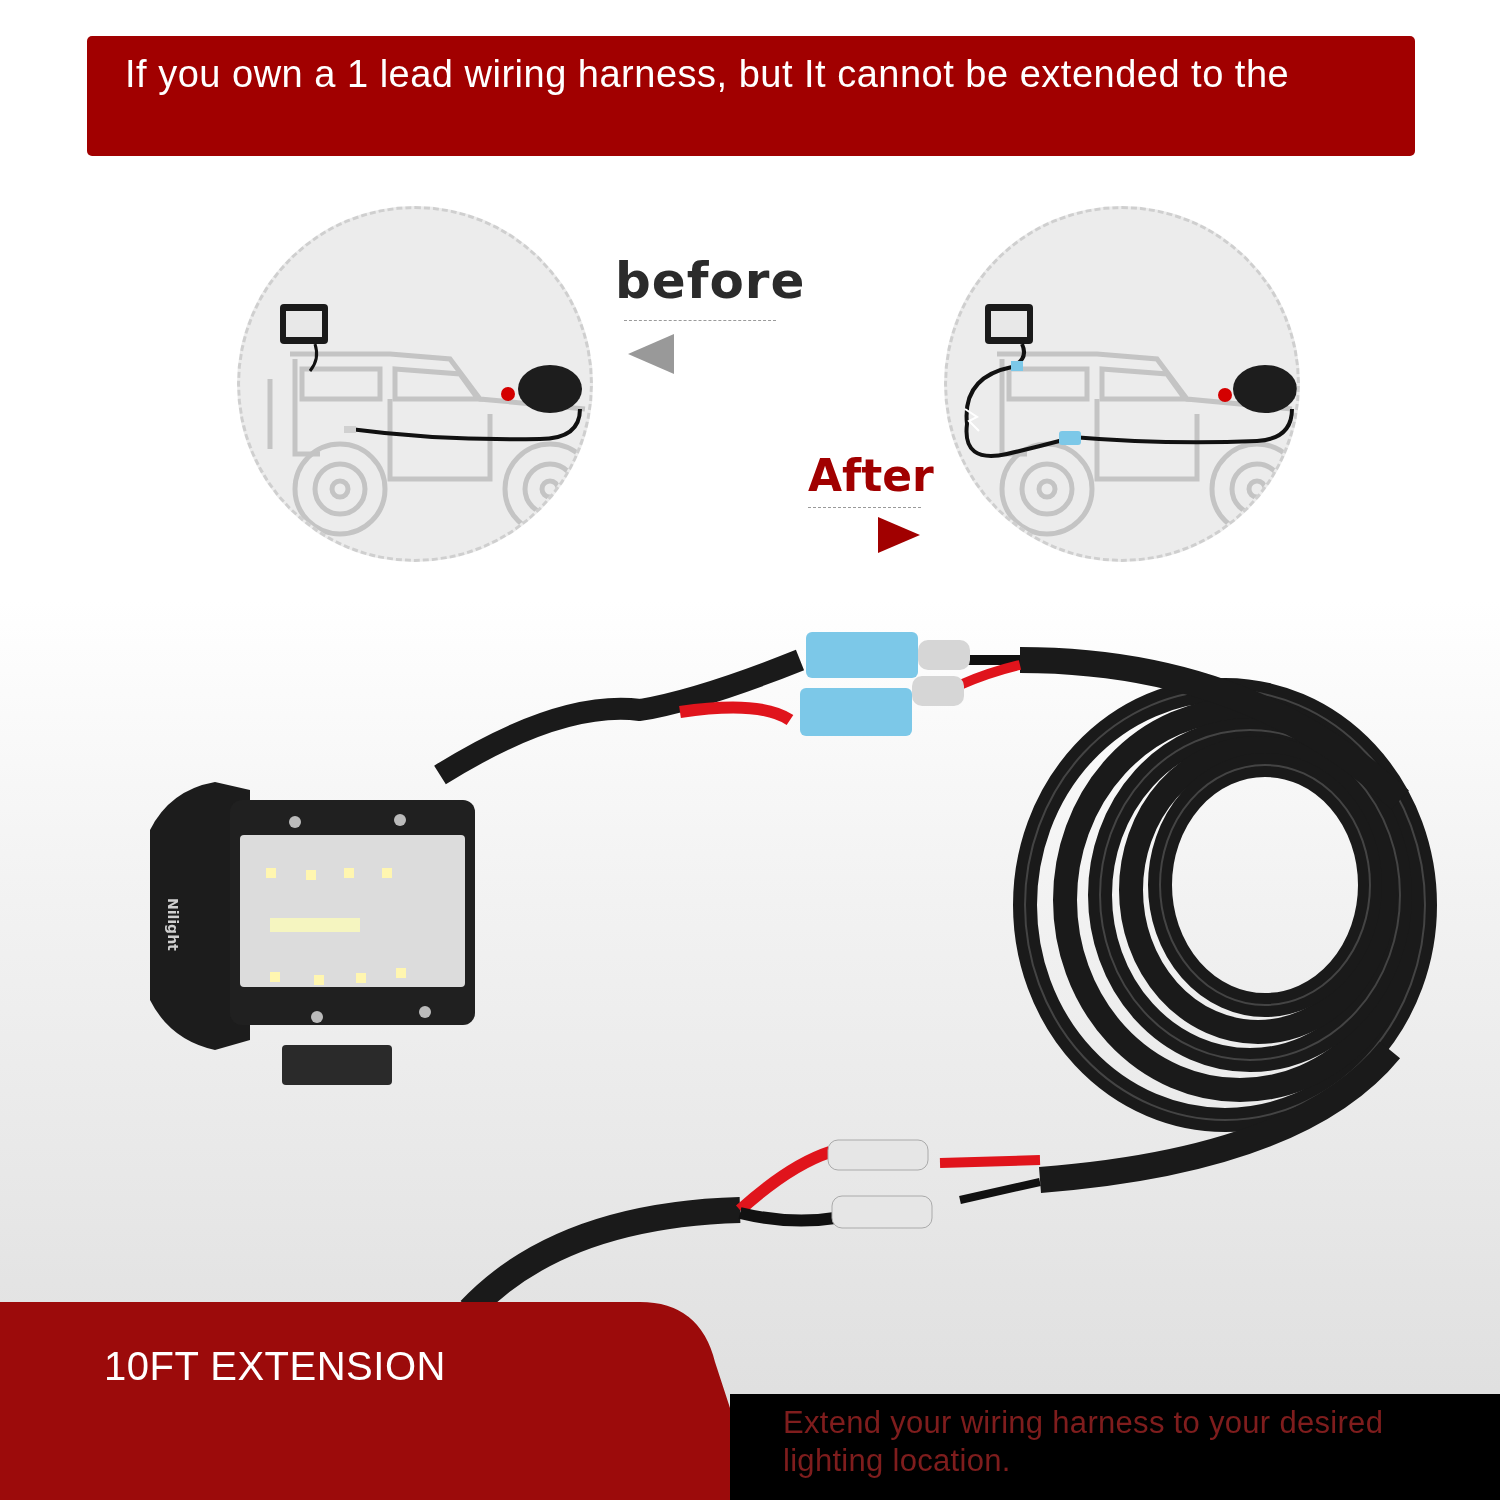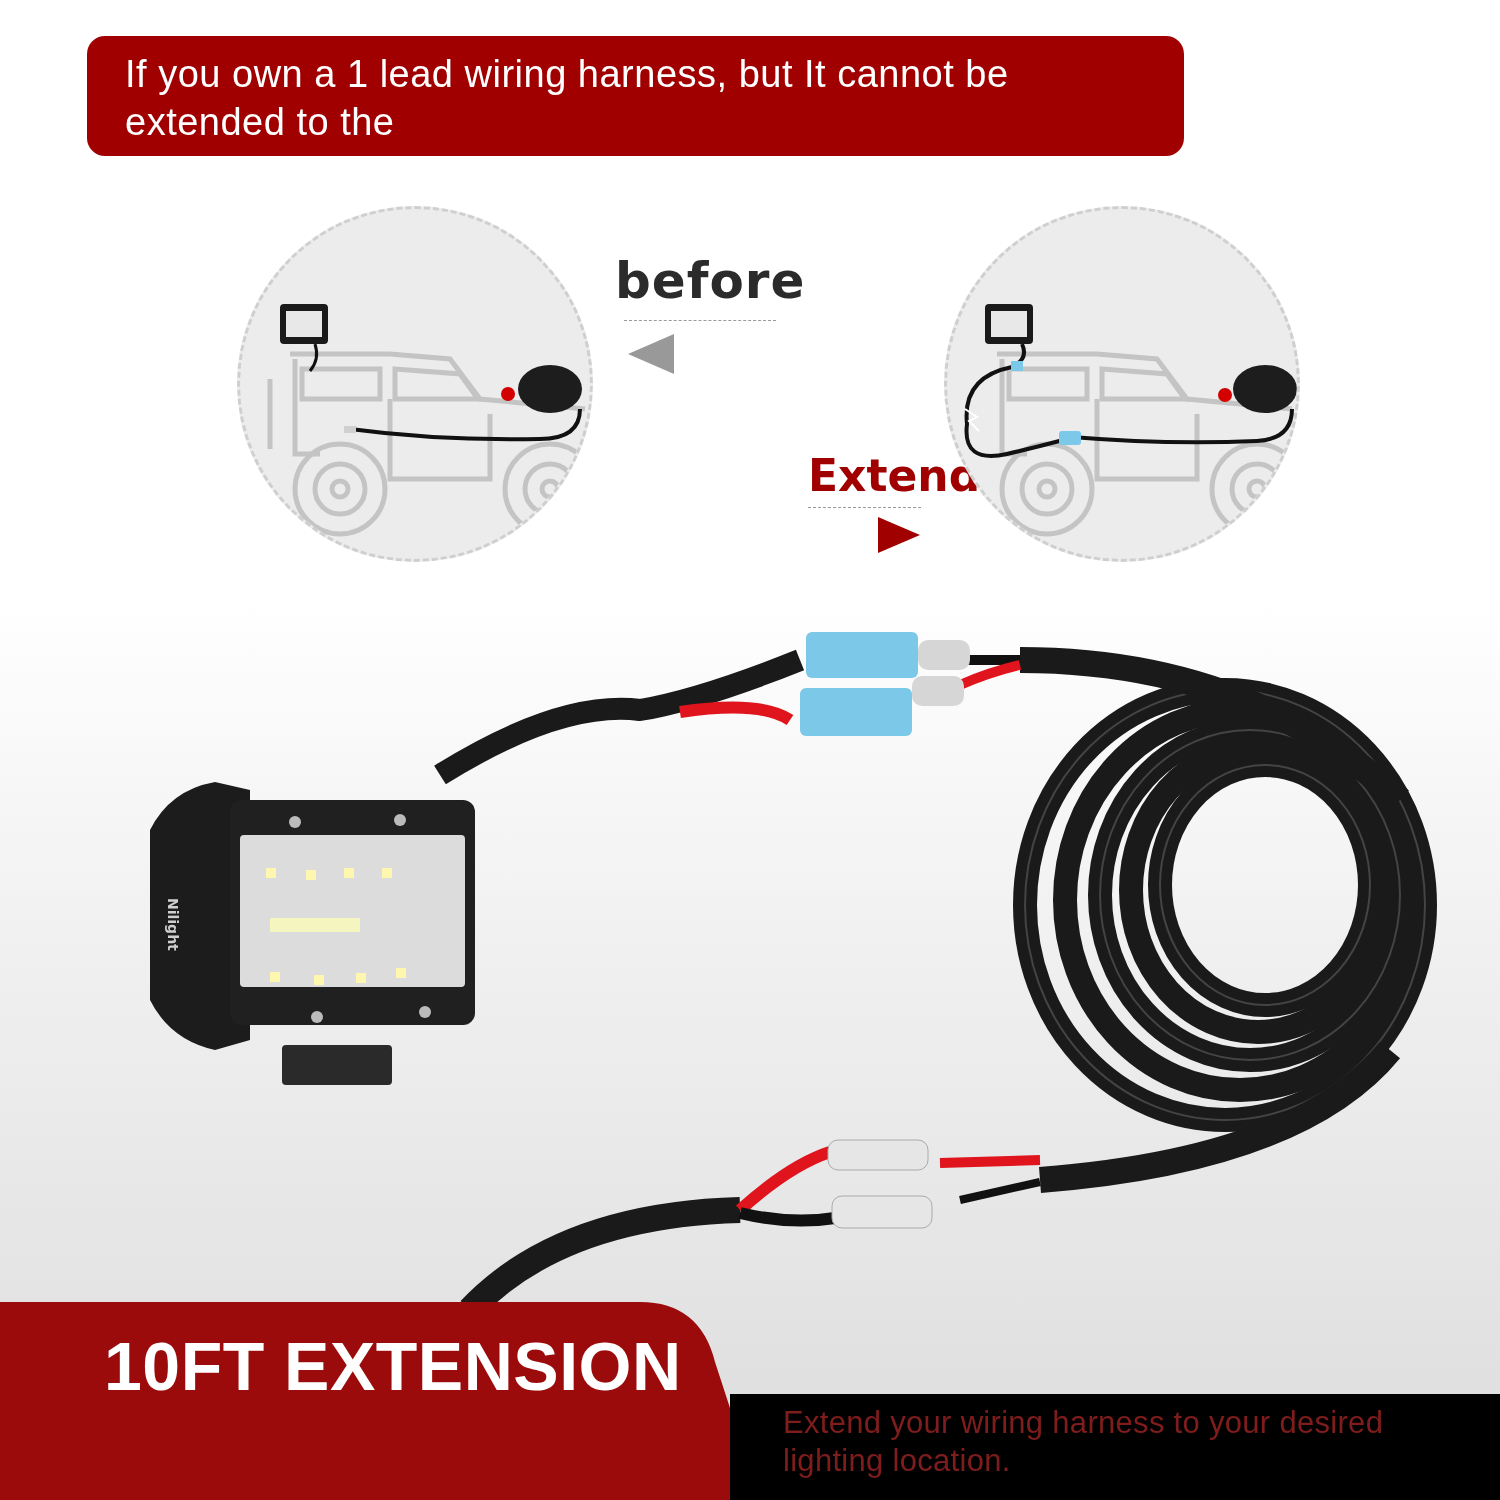--- a/index.html
+++ b/index.html
@@ -2,22 +2,22 @@
 <html><head>
 <meta charset="utf-8">
 <style>
   html, body { margin: 0; padding: 0; }
   body {
     width: 1500px; height: 1500px; position: relative; overflow: hidden;
     background: linear-gradient(#ffffff 0%, #ffffff 40%, #f2f2f2 60%, #dcdcdc 100%);
     font-family: "Liberation Sans", "DejaVu Sans", sans-serif;
   }
   .top-banner {
-    position: absolute; left: 87px; top: 36px; width: 1097px; height: 120px;
-    background: #a10000; border-radius: 18px;
+    position: absolute; left: 87px; top: 36px; width: 1328px; height: 120px;
+    background: #a10000; border-radius: 5px;
     color: #fff; box-sizing: border-box; padding: 14px 38px;
     font-size: 38px; line-height: 48px; letter-spacing: 0.5px;
   }
   .circle {
     position: absolute; width: 356px; height: 356px; border-radius: 50%;
     background: #ececec; border: 3px dashed #cfcfcf; box-sizing: border-box; overflow: hidden;
   }
   .circle-before { left: 237px; top: 206px; }
   .circle-after  { left: 944px; top: 206px; }
   .circle svg { position: absolute; left: 0; top: 0; }
@@ -41,22 +41,22 @@
     left: 878px; top: 517px;
     border-top: 18px solid transparent; border-bottom: 18px solid transparent; border-left: 42px solid #a10000;
   }
   .product-art { position: absolute; left: 0; top: 560px; }
   .bottom-red {
     position: absolute; left: 0; top: 1302px; width: 760px; height: 198px;
     background: #9c0b0b;
     clip-path: path('M0 0 L640 0 Q700 0 715 60 L760 198 L0 198 Z');
   }
   .bottom-title {
-    position: absolute; left: 104px; top: 1330px; color: #fff; font-weight: bold;
-    font-size: 68px; line-height: 72px; letter-spacing: 0.5px;
+    position: absolute; left: 104px; top: 1330px; color: #fff; font-weight: normal;
+    font-size: 40px; line-height: 72px; letter-spacing: 0.5px;
   }
   .bottom-black {
     position: absolute; left: 730px; top: 1394px; width: 770px; height: 106px; background: #000;
   }
   .bottom-desc {
     position: absolute; left: 783px; top: 1404px; color: #7f1d1d;
     font-size: 31px; line-height: 38px; letter-spacing: 0.3px;
   }
 </style>
 </head>
@@ -89,21 +89,21 @@
     <rect x="104" y="217" width="12" height="7" fill="#d0d0d0"></rect>
     <ellipse cx="310" cy="180" rx="32" ry="24" fill="#1d1d1d"></ellipse>
     <circle cx="268" cy="185" r="7" fill="#d40000"></circle>
   </svg>
 </div>
 
 <div class="label-before">before</div>
 <div class="dash dash-before"></div>
 <div class="arrow arrow-left"></div>
 
-<div class="label-after">Extend</div>
+<div class="label-after">After</div>
 <div class="dash dash-after"></div>
 <div class="arrow arrow-right"></div>
 
 <div class="circle circle-after">
   <svg width="350" height="350" viewBox="0 0 350 350">
     <g fill="none" stroke="#c4c4c4" stroke-width="5">
       <path d="M50 145 L150 145 L210 150 L240 190 L345 200"></path>
       <path d="M55 150 L55 245 L80 245"></path>
       <path d="M62 160 L140 160 L140 190 L62 190 Z"></path>
       <path d="M155 160 L220 165 L238 190 L155 190 Z"></path>

